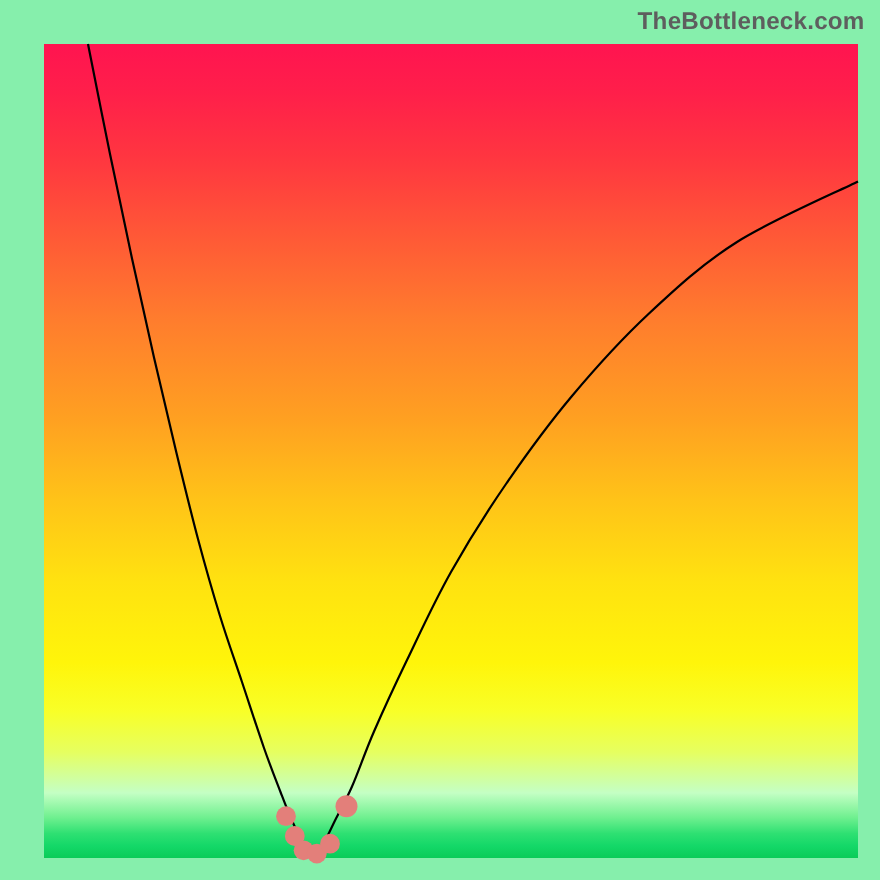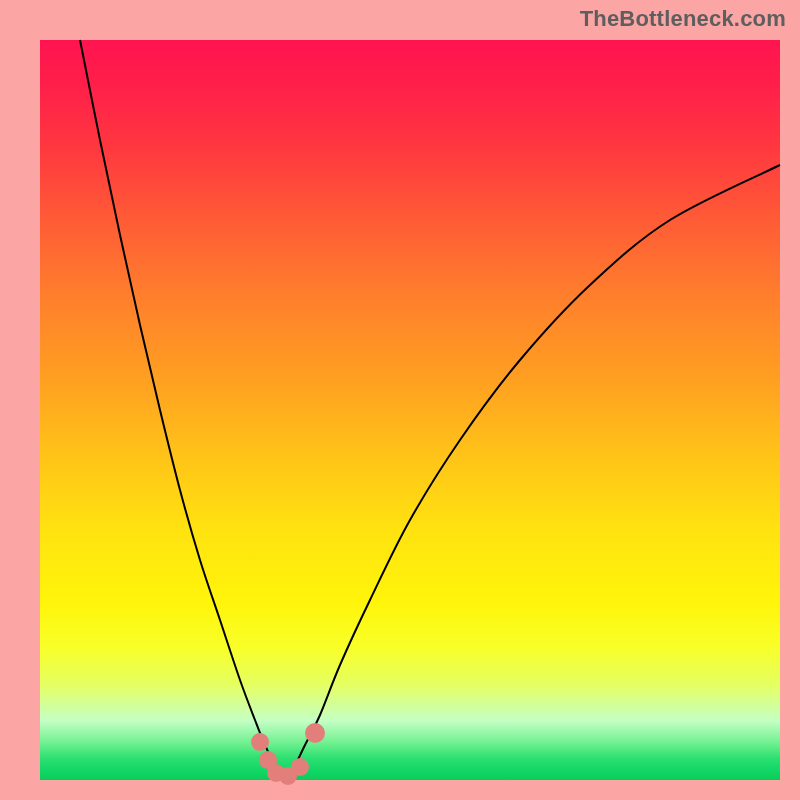--- a/index.html
+++ b/index.html
@@ -9,21 +9,21 @@
     height: 800px;
     background: #000;
     overflow: hidden;
   }
   .frame {
     position: absolute;
     left: 0;
     top: 0;
     width: 800px;
     height: 800px;
-    background: #fca5a5;
+    background: #86efac;
   }
   .plot {
     position: absolute;
     left: 40px;
     top: 40px;
     width: 740px;
     height: 740px;
     
     background: linear-gradient(
       to bottom,

